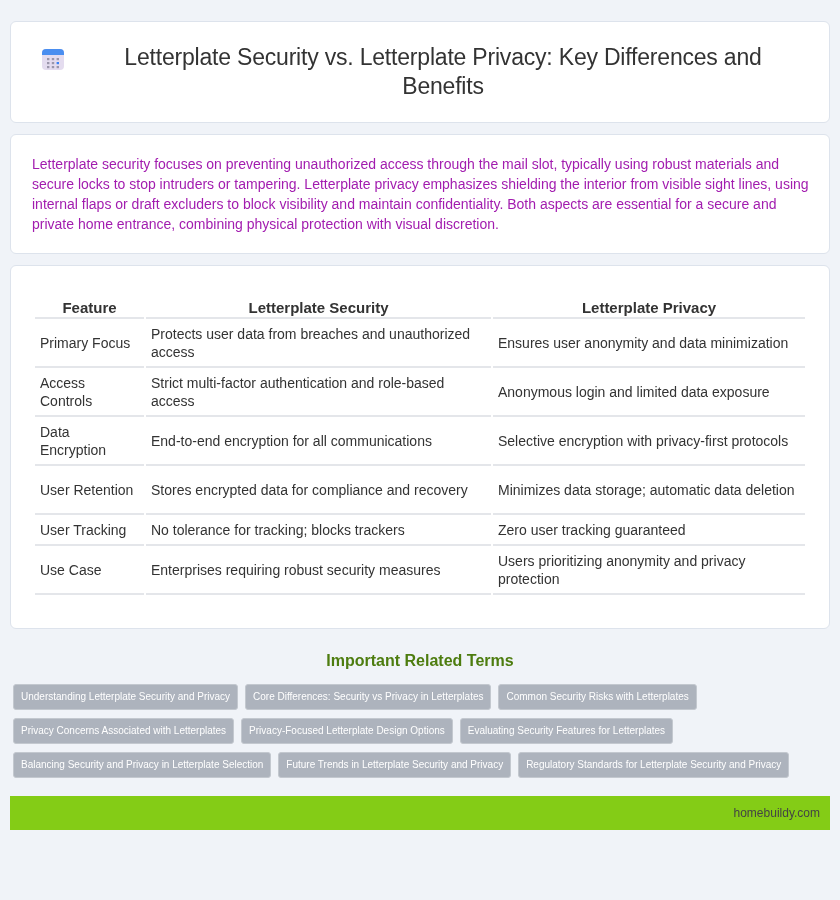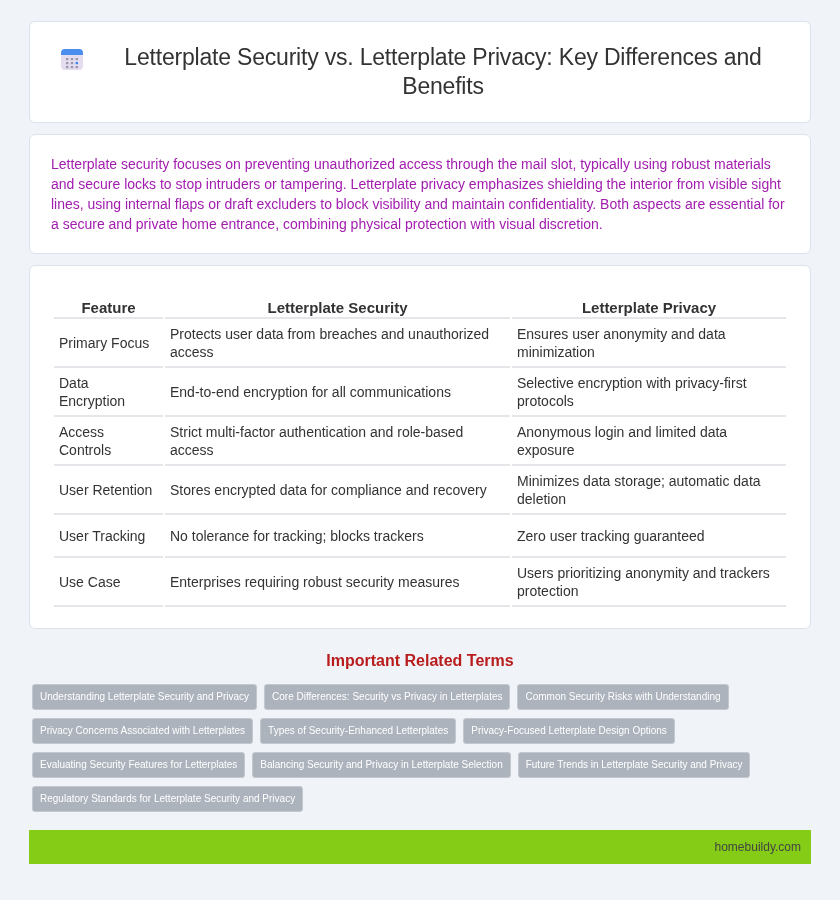--- a/index.html
+++ b/index.html
@@ -4,21 +4,21 @@
   <style>
     * { box-sizing: border-box; margin: 0; padding: 0; }
     html, body {
       width: 840px;
       height: 900px;
       background: #f0f3f8;
       font-family: "Liberation Sans", "DejaVu Sans", sans-serif;
       color: #333;
       overflow: hidden;
     }
-    .page { padding: 0 29px; }
+    .page { padding: 0 10px; }
     .card {
       background: #ffffff;
       border: 1px solid #dde3ec;
       border-radius: 6px;
     }
     .header-card {
       margin-top: 21px;
       height: 102px;
       display: flex;
       align-items: center;
@@ -77,30 +77,30 @@
       height: 31px;
       vertical-align: bottom;
     }
     table.compare td {
       padding: 4px 5px;
       line-height: 18px;
       border-bottom: 2px solid #e4e6ea;
       vertical-align: middle;
       height: 49px;
     }
-    table.compare tr.short td { height: 43px; }
+    table.compare tr.short td { height: 31px; }
     .col-feature { width: 109px; }
     .col-security { width: 345px; }
     .terms-section {
       margin-top: 22px;
       text-align: center;
     }
     .terms-title {
       font-size: 16px;
-      color: #b91c1c;
+      color: #4d7c0f;
       line-height: 20px;
       margin-bottom: 13px;
     }
     .tags {
       display: flex;
       flex-wrap: wrap;
       gap: 8px 7px;
       padding-left: 3px;
     }
     .tag {
@@ -167,56 +167,55 @@
           <th>Letterplate Privacy</th>
         </tr>
       </thead>
       <tbody>
         <tr>
           <td>Primary Focus</td>
           <td>Protects user data from breaches and unauthorized access</td>
           <td>Ensures user anonymity and data minimization</td>
         </tr>
         <tr>
+          <td>Access Controls</td>
+          <td>Strict multi-factor authentication and role-based access</td>
+          <td>Anonymous login and limited data exposure</td>
+        </tr>
+        <tr>
           <td>Data Encryption</td>
           <td>End-to-end encryption for all communications</td>
           <td>Selective encryption with privacy-first protocols</td>
-        </tr>
-        <tr>
-          <td>Access Controls</td>
-          <td>Strict multi-factor authentication and role-based access</td>
-          <td>Anonymous login and limited data exposure</td>
         </tr>
         <tr>
           <td>User Retention</td>
           <td>Stores encrypted data for compliance and recovery</td>
           <td>Minimizes data storage; automatic data deletion</td>
         </tr>
         <tr class="short">
           <td>User Tracking</td>
           <td>No tolerance for tracking; blocks trackers</td>
           <td>Zero user tracking guaranteed</td>
         </tr>
         <tr>
           <td>Use Case</td>
           <td>Enterprises requiring robust security measures</td>
-          <td>Users prioritizing anonymity and trackers protection</td>
+          <td>Users prioritizing anonymity and privacy protection</td>
         </tr>
       </tbody>
     </table>
   </div>
 
   <div class="terms-section">
     <h2 class="terms-title">Important Related Terms</h2>
     <div class="tags">
       <span class="tag">Understanding Letterplate Security and Privacy</span>
       <span class="tag">Core Differences: Security vs Privacy in Letterplates</span>
-      <span class="tag">Common Security Risks with Understanding</span>
+      <span class="tag">Common Security Risks with Letterplates</span>
       <span class="tag">Privacy Concerns Associated with Letterplates</span>
-      <span class="tag">Types of Security-Enhanced Letterplates</span>
       <span class="tag">Privacy-Focused Letterplate Design Options</span>
       <span class="tag">Evaluating Security Features for Letterplates</span>
       <span class="tag">Balancing Security and Privacy in Letterplate Selection</span>
       <span class="tag">Future Trends in Letterplate Security and Privacy</span>
       <span class="tag">Regulatory Standards for Letterplate Security and Privacy</span>
     </div>
   </div>
 
   <div class="footer">
     <span>homebuildy.com</span>

